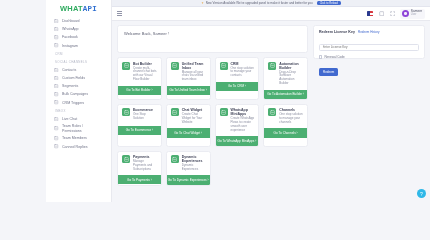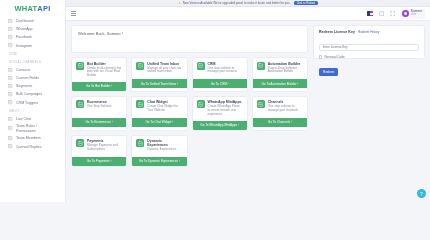--- a/index.html
+++ b/index.html
@@ -2,37 +2,37 @@
 <html><head>
 <meta charset="utf-8">
 <style>
   * { box-sizing: border-box; margin: 0; padding: 0; }
   html, body {
     width: 430px; height: 202px;
     overflow: hidden;
     font-family: "Liberation Sans", sans-serif;
     background: #f4f5f9;
   }
-  .app { display: flex; width: 430px; height: 202px; }
+  .app { display: flex; width: 430px; height: 202px; padding-left: 46px; }
 
   
   .sidebar {
     width: 66px; height: 202px;
     background: #ffffff;
     border-right: 1px solid #e8e9ef;
     padding: 0 4px;
     overflow: hidden;
     flex: 0 0 66px;
   }
   .logo {
     height: 17px; display: flex; align-items: center; justify-content: center;
     font-size: 7.5px; font-weight: bold; letter-spacing: .2px;
   }
   .logo .g { color: #2eaa5e; }
-  .logo .b { color: #2f6fd0; }
+  .logo .b { color: #2f6fd0; font-family: Liberation Mono, monospace; }
 
   .nav-section {
     font-size: 2.9px; color: #b4b7c6; letter-spacing: .35px;
     padding: 2.5px 0 1.5px 5px; text-transform: uppercase;
   }
   .nav-item {
     display: flex; align-items: center; gap: 3px;
     padding: 1.6px 4px; border-radius: 2px;
     color: #6f7287; font-size: 3.6px; line-height: 1.15;
     cursor: pointer;

